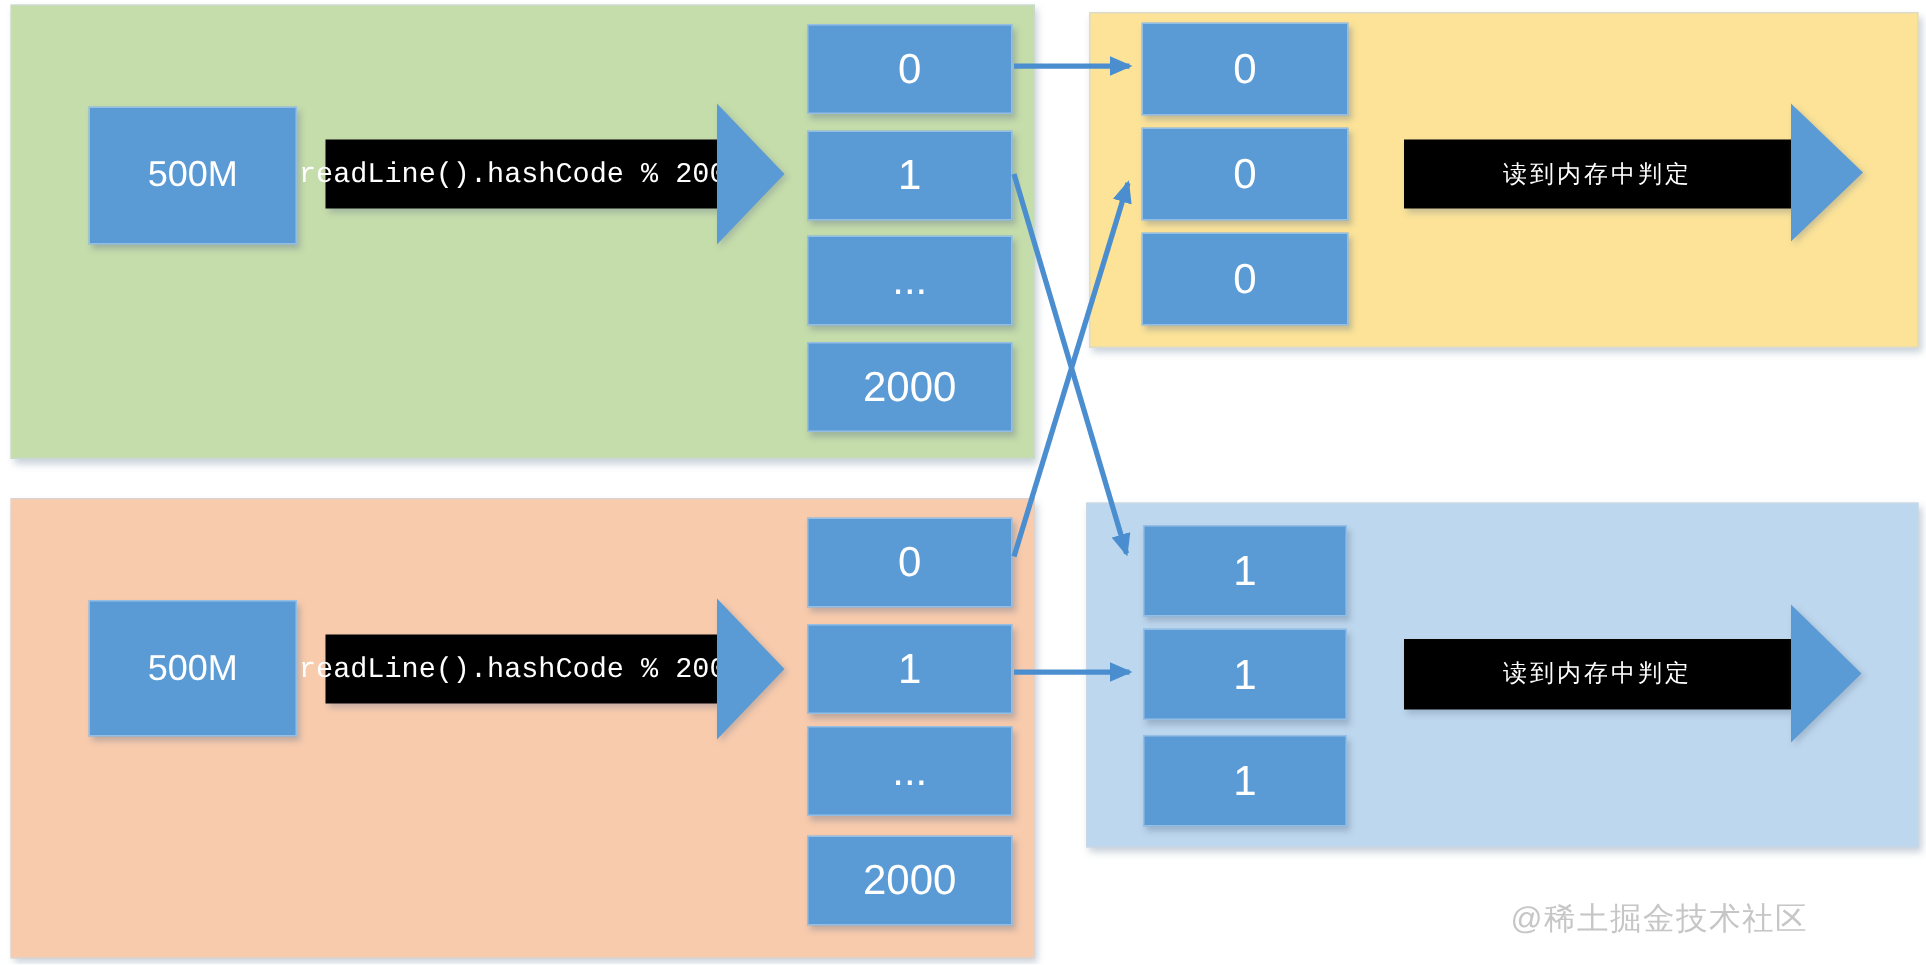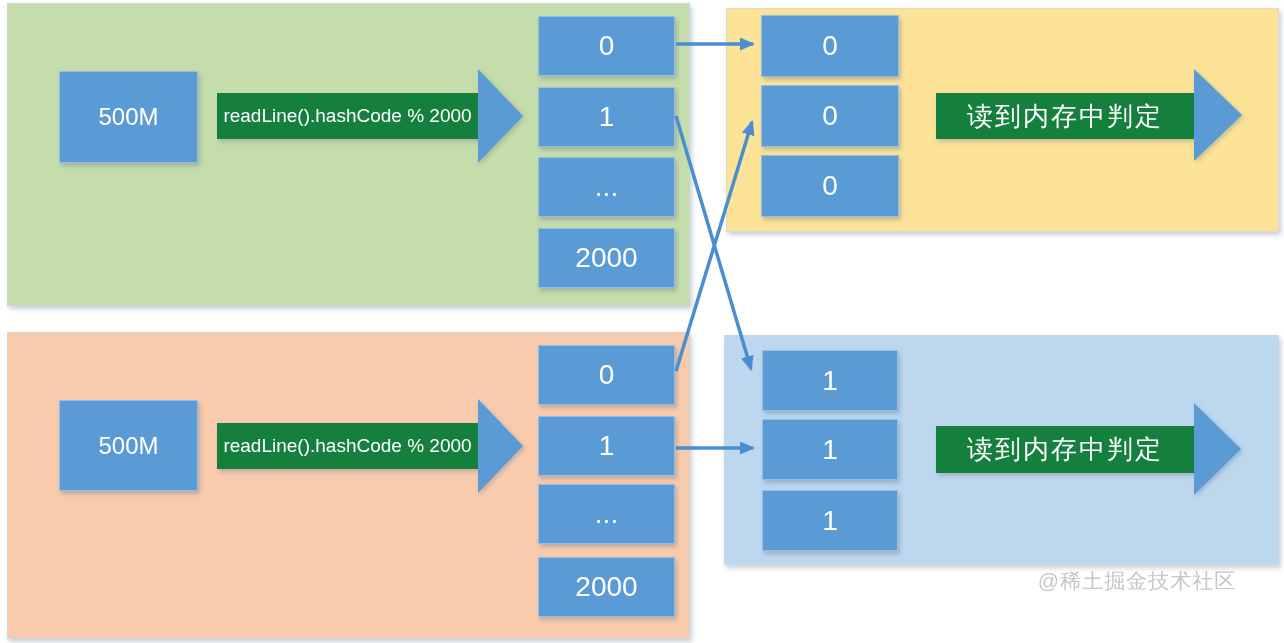--- a/index.html
+++ b/index.html
@@ -16,27 +16,28 @@
   .bluebox{
     position:absolute;background:#5b9bd5;color:#ffffff;
     display:flex;align-items:center;justify-content:center;
     box-shadow:2px 3px 4px rgba(90,110,135,.35);border:1px solid rgba(255,255,255,.35);
     box-sizing:border-box;
   }
   .src{font-size:24px;}
   .bucket,.mitem{font-size:28px;}
 
   .abody{
-    position:absolute;background:#15803d;color:#ffffff;
+    position:absolute;background:#000000;color:#ffffff;
     display:flex;align-items:center;justify-content:center;
     box-shadow:2px 3px 4px rgba(90,110,135,.3);
+    font-family:Liberation Mono, monospace;
   }
   .ahead{position:absolute;width:0;height:0;filter:drop-shadow(2px 2px 2px rgba(90,110,135,.3));}
   .hash-text{font-size:19px;white-space:nowrap;}
-  .action-text{font-size:26px;letter-spacing:2px;white-space:nowrap;}
+  .action-text{font-size:16px;letter-spacing:2px;white-space:nowrap;}
 
   
   .green .src{left:51px;top:67px;width:139px;height:92px;}
   .green .abody{left:209px;top:89px;width:261px;height:46px;}
   .green .ahead{left:470px;top:65px;border-top:47px solid transparent;border-bottom:47px solid transparent;border-left:45px solid #5b9bd5;}
   .green .bucket{left:530px;width:137px;height:60px;}
   .green .b0{top:12px;} .green .b1{top:83px;} .green .b2{top:153px;} .green .b3{top:224px;}
 
   
   .orange .src{left:51px;top:67px;width:139px;height:91px;}
@@ -53,21 +54,21 @@
 
   
   .blue .mitem{left:37px;width:136px;height:61px;}
   .blue .m0{top:14px;} .blue .m1{top:83px;} .blue .m2{top:154px;}
   .blue .abody{left:211px;top:90px;width:258px;height:47px;}
   .blue .ahead{left:469px;top:67px;border-top:46px solid transparent;border-bottom:46px solid transparent;border-left:47px solid #5b9bd5;}
 
   .connectors{position:absolute;left:0;top:0;width:1284px;height:643px;z-index:10;pointer-events:none;}
 
   .watermark{
-    position:absolute;right:17px;top:567px;width:260px;text-align:center;
+    position:absolute;right:17px;top:598px;width:260px;text-align:left;
     color:#c6c6c6;font-size:21px;letter-spacing:1px;z-index:5;
   }
 </style>
 </head>
 <body>
 
 <div class="canvas">
 
   <div class="panel green">
     <div class="bluebox src">

